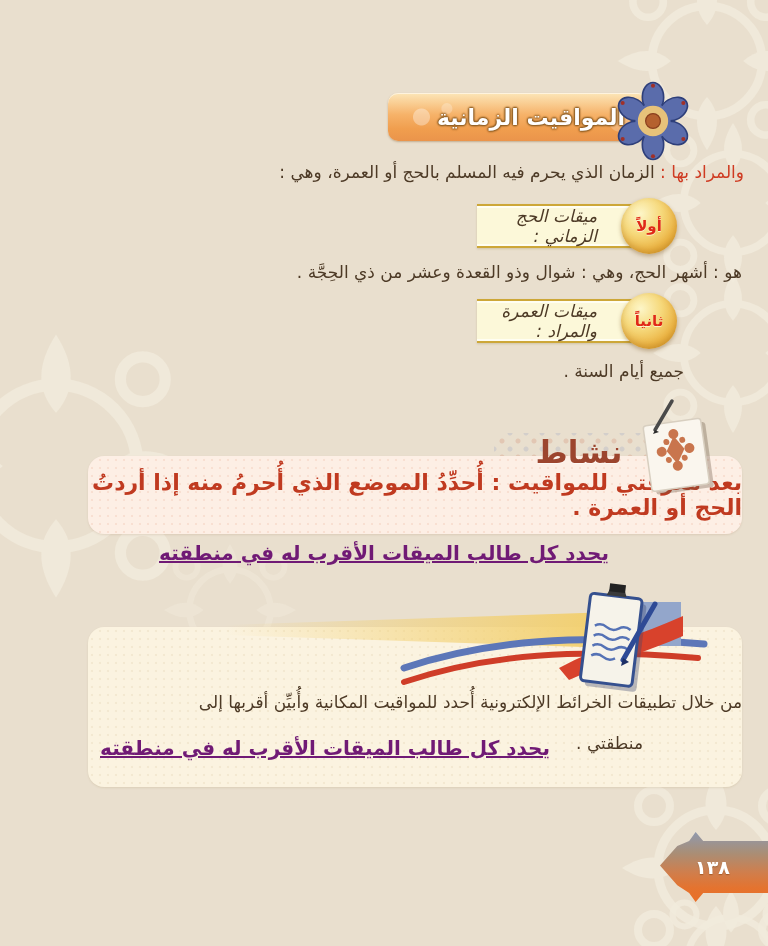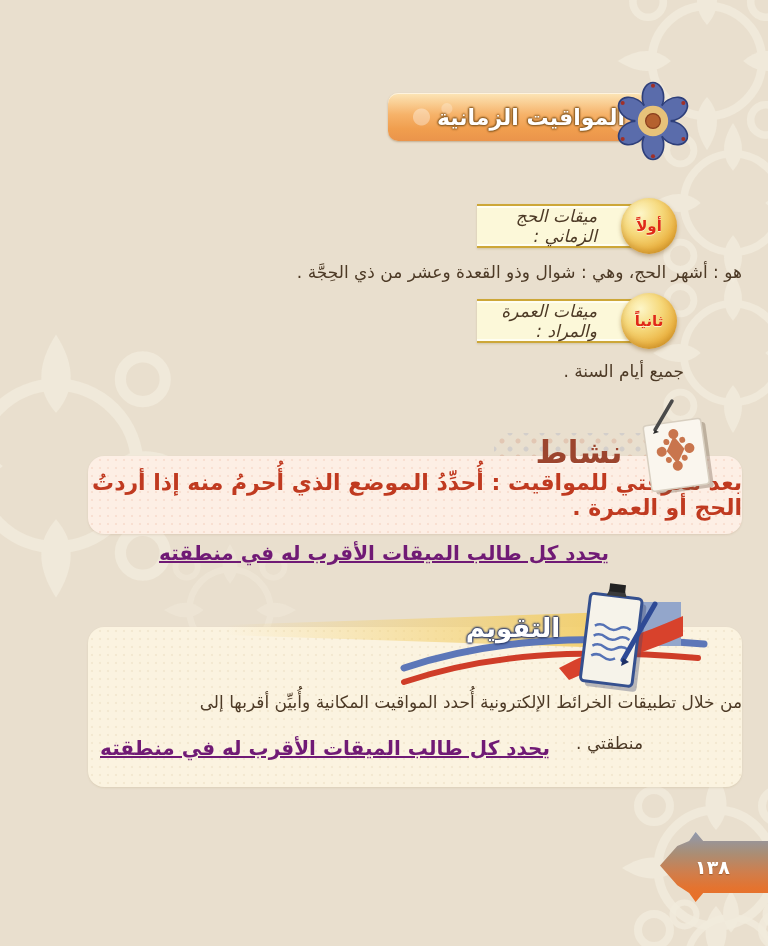--- a/index.html
+++ b/index.html
@@ -200,20 +200,23 @@
         <circle cx="50" cy="7" r="2.5"></circle>
           <circle cx="87" cy="28" r="2.5"></circle>
           <circle cx="87" cy="72" r="2.5"></circle>
         <circle cx="50" cy="93" r="2.5"></circle>
           <circle cx="13" cy="72" r="2.5"></circle>
           <circle cx="13" cy="28" r="2.5"></circle>
       </g>
     </g>
   </svg>
 
+  <div class="rtl-line z1" style="top:162px;right:24px">
+    <span class="red-label">والمراد بها :</span><span> الزمان الذي يحرم فيه المسلم بالحج أو العمرة، وهي :</span>
+  </div>
 
   <div class="label-box z1" style="top:204px">
     <span class="box-title">ميقات الحج الزماني :</span>
   </div>
   <div class="sphere z2" style="top:198px">
     <span class="badge-text">أولاً</span>
   </div>
   <div class="rtl-line z1" style="top:262px;right:26px">هو : أشهر الحج، وهي : شوال وذو القعدة وعشر من ذي الحِجَّة .</div>
 
   <div class="label-box z1" style="top:299px">
@@ -271,22 +274,21 @@
         <path d="M42 56 q6 -4 12 0 q6 4 12 0 q6 -4 12 0"></path>
         <path d="M42 66 q6 -4 12 0 q6 4 12 0 q6 -4 12 0"></path>
         <path d="M42 76 q6 -4 12 0 q6 4 12 0"></path>
       </g>
     </g>
     <g>
       <line x1="104" y1="22" x2="72" y2="78" stroke="#2e4a96" stroke-width="5" stroke-linecap="round"></line>
       <path d="M70 84 L72 76 L78 80 Z" fill="#1c2f66"></path>
     </g>
   </svg>
-  <div class="eval-title z5">التقويم</div>
-  <div class="rtl-line eval-text1 z2">من خلال تطبيقات الخرائط الإلكترونية أُحدد المواقيت المكانية وأُبيِّن أقربها إلى</div>
+  <div class="rtl-line eval-text1 z2">من خلال تطبيقات الخرائط الإلكترونية أُحدد للمواقيت المكانية وأُبيِّن أقربها إلى</div>
   <div class="rtl-line eval-text2 z2">منطقتي .</div>
   <div class="note-link second z3">يحدد كل طالب الميقات الأقرب له في منطقته</div>
 
   <div class="page-tab z2">
     <span class="page-number">١٣٨</span>
   </div>
 
 </div>
 
 </body></html>

